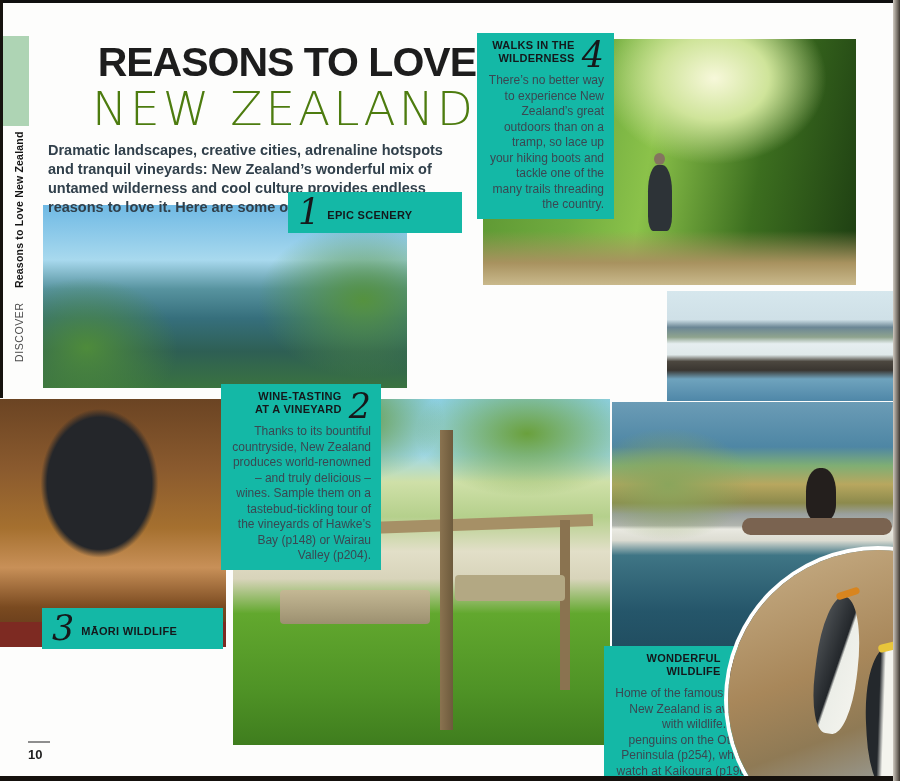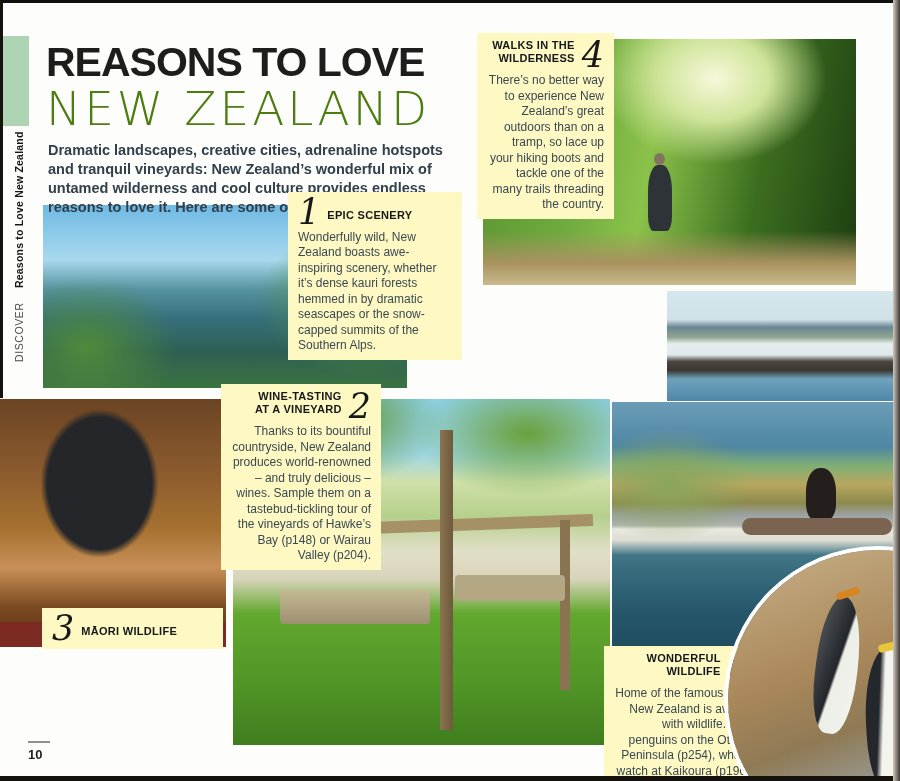--- a/index.html
+++ b/index.html
@@ -14,27 +14,27 @@
   .edge-left{left:0;top:0;width:3px;height:398px;background:#16130f;z-index:6;}
 
   
   .green-tab{left:3px;top:36px;width:26px;height:90px;background:#aed4b4;z-index:5;}
   .side-label{left:7px;top:122px;width:24px;height:240px;writing-mode:vertical-rl;transform:rotate(180deg);
               display:flex;align-items:center;z-index:5;font-size:10.5px;line-height:24px;white-space:nowrap;}
   .side-label .sect{color:#4c4c4c;letter-spacing:.6px;font-weight:400;}
   .side-label .chap{color:#161616;font-weight:700;margin-top:14px;letter-spacing:.2px;}
 
   
-  .title-block{left:46px;top:40px;width:430px;z-index:2;}
+  .title-block{left:46px;top:40px;width:430px;z-index:2;text-align:right;}
   .t1{font-size:41px;line-height:45px;font-weight:700;letter-spacing:-1px;color:#1d1d1d;}
   .t2{font-size:47px;line-height:47px;font-weight:200;letter-spacing:3px;color:#4d7c0f;font-family:"DejaVu Sans",sans-serif;}
   .intro{left:48px;top:141px;width:404px;font-size:14.5px;line-height:19px;font-weight:700;color:#31404b;z-index:2;}
 
   
-  .tbox{background:#fef9c3;z-index:3;padding:6px 10px;box-sizing:border-box;}
+  .tbox{background:#14b8a6;z-index:3;padding:6px 10px;box-sizing:border-box;}
   .hd{display:flex;align-items:flex-end;gap:7px;}
   .hd.right{justify-content:flex-end;}
   .num{font-family:"DejaVu Serif","Liberation Serif",serif;font-style:italic;font-size:35px;line-height:.82;color:#16181a;}
   .ttl{font-weight:700;font-size:11px;letter-spacing:.3px;color:#14181b;padding-bottom:5px;white-space:pre-line;line-height:13px;}
   .bdy{margin-top:3px;font-size:12px;line-height:15.5px;color:#3a4852;}
   .ra{text-align:right;}
 
   
   .photo{z-index:1;}
   .ph-epic{left:43px;top:205px;width:364px;height:183px;background:
@@ -130,21 +130,20 @@
     <div class="t1">REASONS TO LOVE</div>
     <div class="t2">NEW ZEALAND</div>
   </div>
   <div class="abs intro">Dramatic landscapes, creative cities, adrenaline hotspots and tranquil vineyards: New Zealand’s wonderful mix of untamed wilderness and cool culture provides endless reasons to love it. Here are some of our favourites.</div>
 
   <div class="abs tbox box1">
     <div class="hd">
       <span class="num">1</span>
       <span class="ttl">EPIC SCENERY</span>
     </div>
-    <div class="bdy">Wonderfully wild, New Zealand boasts awe-inspiring scenery, whether it’s dense kauri forests hemmed in by dramatic seascapes or the snow-capped summits of the Southern Alps.</div>
   </div>
 
   <div class="abs tbox box2 ra">
     <div class="hd right">
       <span class="ttl">WINE-TASTING
 AT A VINEYARD</span>
       <span class="num">2</span>
     </div>
     <div class="bdy">Thanks to its bountiful countryside, New Zealand produces world-renowned – and truly delicious – wines. Sample them on a tastebud-tickling tour of the vineyards of Hawke’s Bay (p148) or Wairau Valley (p204).</div>
   </div>

